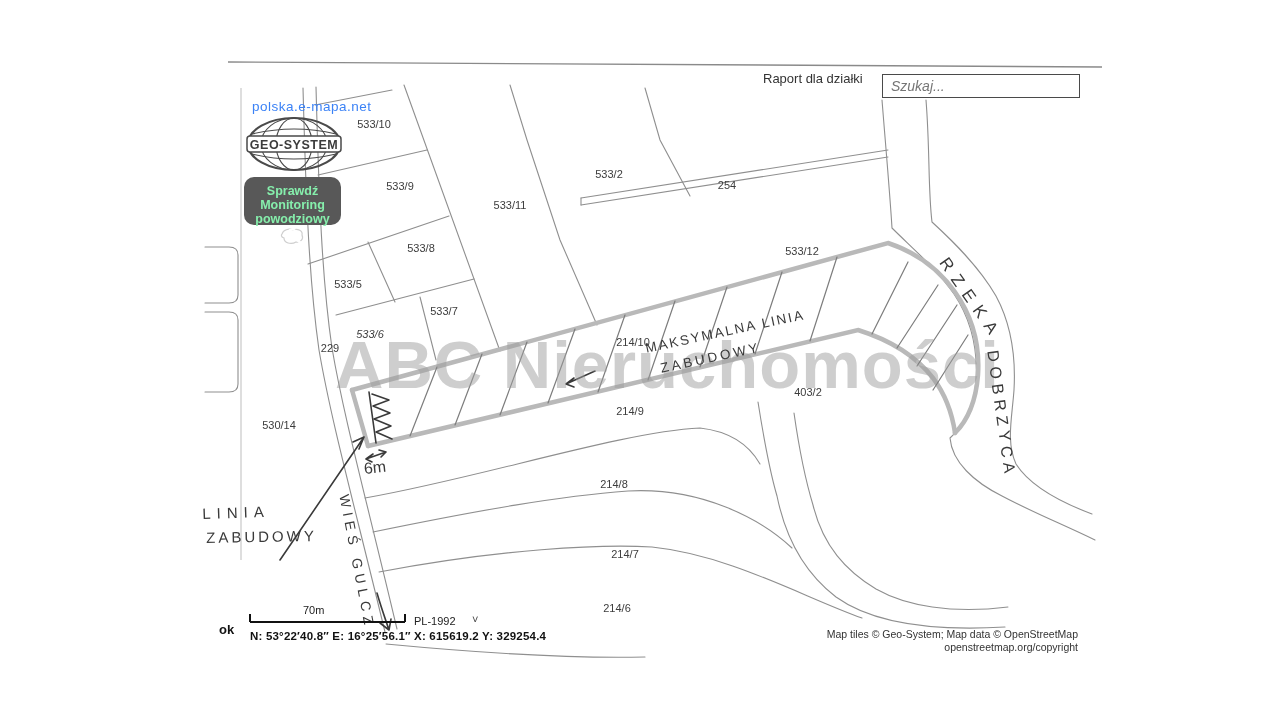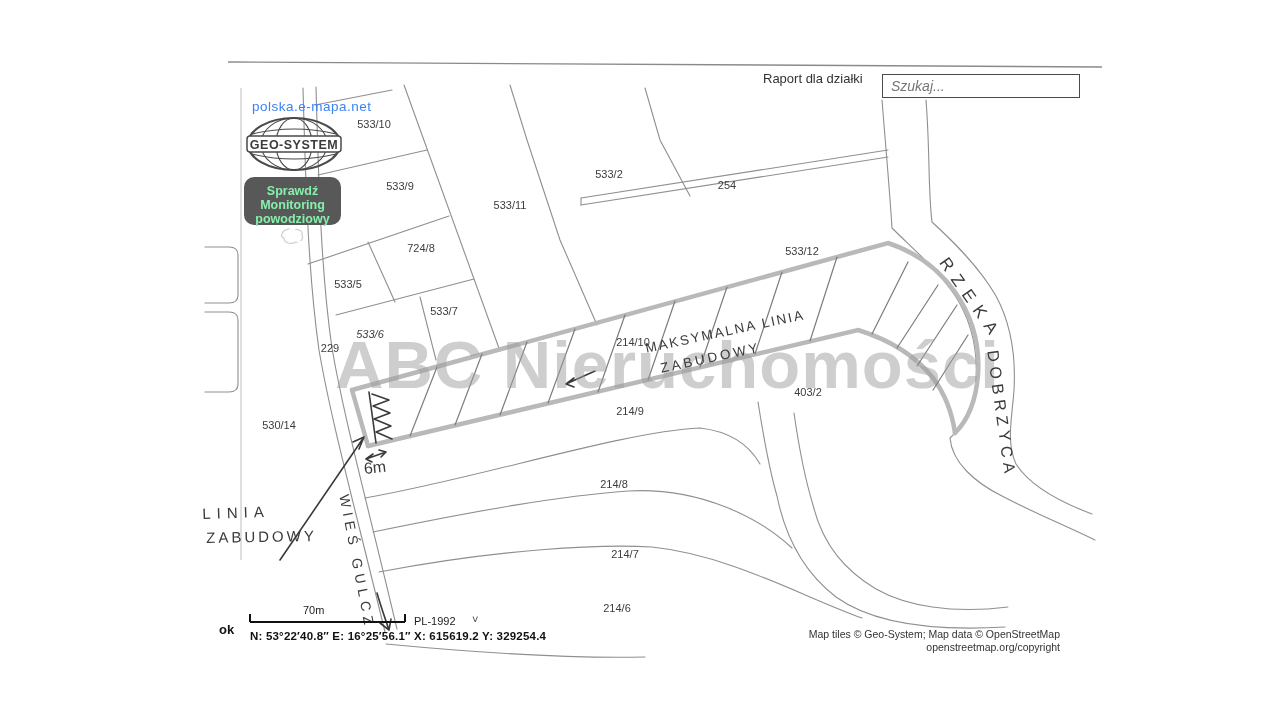--- a/index.html
+++ b/index.html
@@ -28,21 +28,21 @@
   .hw-rzeka{left:951px;top:254px;font-size:17px;letter-spacing:8px;transform:rotate(55deg);}
   .hw-dobrzyca{left:1001px;top:349px;font-size:16px;letter-spacing:5px;transform:rotate(82deg);}
   .hw-village{left:352px;top:493px;font-size:14px;letter-spacing:5px;transform:rotate(79deg);}
   .hw-6m{left:363px;top:460px;font-size:16px;transform:rotate(-6deg);}
   
   .ok-label{left:219px;top:622px;font-size:13px;font-weight:bold;color:#111;}
   .scale-text{left:303px;top:604px;width:50px;text-align:left;font-size:11px;color:#222;}
   .crs-label{left:414px;top:615px;font-size:11px;color:#222;}
   .crs-chevron{left:472px;top:613px;font-size:11px;color:#444;}
   .coords{left:250px;top:630px;font-size:11.5px;font-weight:bold;color:#111;letter-spacing:.2px;}
-  .attribution{right:220px;top:628px;text-align:right;font-size:10.5px;color:#333;line-height:13px;}
+  .attribution{right:202px;top:628px;text-align:right;font-size:10.5px;color:#333;line-height:13px;}
 </style>
 </head>
 <body>
 
 <svg class="abs" style="left:0;top:0" width="1280" height="720" viewBox="0 0 1280 720">
 
   <g stroke="#8a8a8a" fill="none">
     <path d="M228,62 L1102,67" stroke-width="1.4"></path>
     <path d="M241,88 L241,560" stroke="#bdbdbd" stroke-width="1"></path>
   </g>
@@ -107,21 +107,21 @@
 </svg>
 
 <div class="abs watermark">ABC Nieruchomości</div>
 
 <div class="abs" style="left:0;top:0;width:1116px;height:720px;pointer-events:none">
     <div class="parcel-label" style="left: 374px; top: 124px;">533/10</div>
     <div class="parcel-label" style="left: 400px; top: 186px;">533/9</div>
     <div class="parcel-label" style="left: 510px; top: 205px;">533/11</div>
     <div class="parcel-label" style="left: 609px; top: 174px;">533/2</div>
     <div class="parcel-label" style="left: 727px; top: 185px;">254</div>
-    <div class="parcel-label" style="left: 421px; top: 248px;">724/8</div>
+    <div class="parcel-label" style="left: 421px; top: 248px;">533/8</div>
     <div class="parcel-label" style="left: 348px; top: 272px; margin-top: 12px;">533/5</div>
     <div class="parcel-label" style="left: 444px; top: 311px;">533/7</div>
     <div class="parcel-label" style="left: 370px; top: 334px; font-style: italic;">533/6</div>
     <div class="parcel-label" style="left: 330px; top: 348px;">229</div>
     <div class="parcel-label" style="left: 802px; top: 251px;">533/12</div>
     <div class="parcel-label" style="left: 633px; top: 342px;">214/10</div>
     <div class="parcel-label" style="left: 808px; top: 392px;">403/2</div>
     <div class="parcel-label" style="left: 630px; top: 411px;">214/9</div>
     <div class="parcel-label" style="left: 279px; top: 425px;">530/14</div>
     <div class="parcel-label" style="left: 614px; top: 484px;">214/8</div>

